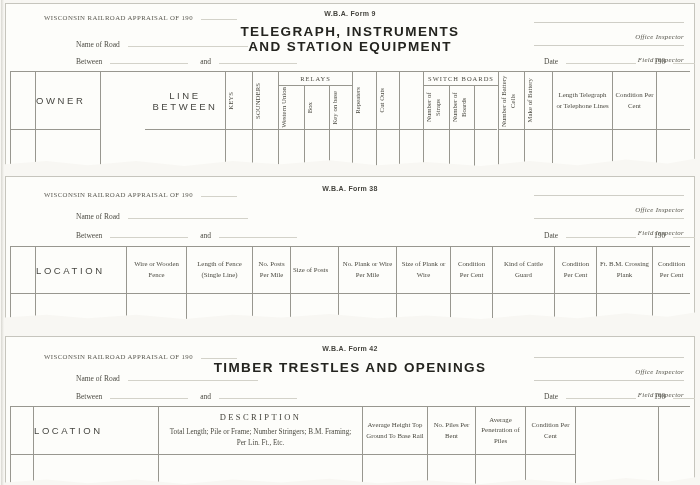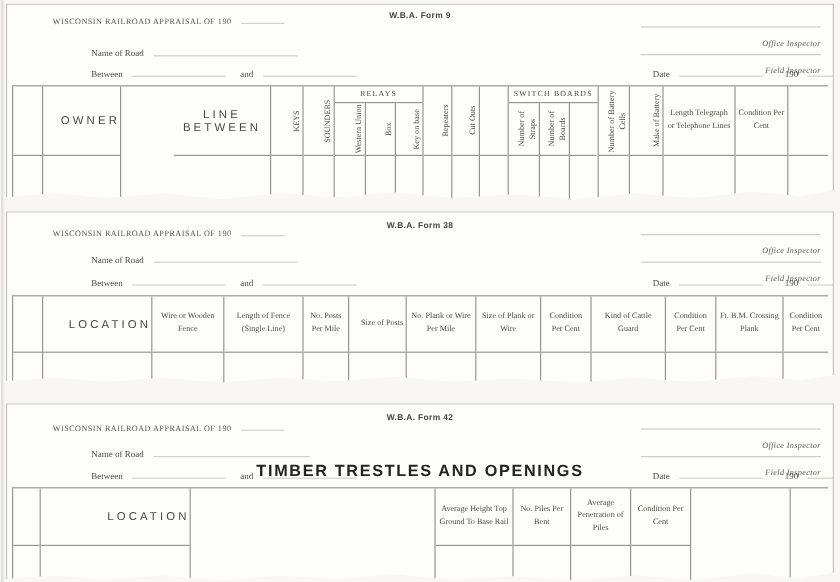--- a/index.html
+++ b/index.html
@@ -22,21 +22,21 @@
   .abs{position:absolute;}
   .insp{position:absolute;right:10px;width:150px;text-align:right;}
   .sigline{display:block;border-top:1px solid #cfcec6;margin-bottom:2px;}
   .ilabel{font-style:italic;font-size:6.8px;color:#55544b;letter-spacing:.3px;}
   
   .tbl{position:absolute;left:4px;right:4px;display:flex;align-items:stretch;border-top:1px solid #98978f;}
   .c{border-left:1px solid #98978f;box-sizing:border-box;display:flex;flex-direction:column;flex:0 0 auto;}
   .c.nb{border-left:none;}
   .c.grow{flex:1 1 auto;}
   .h{box-sizing:border-box;border-bottom:1px solid #98978f;display:flex;align-items:center;
-    justify-content:flex-end;text-align:center;overflow:hidden;}
+    justify-content:flex-start;text-align:center;overflow:hidden;}
   .t1 .h{height:58px;} .t2 .h{height:47px;} .t3 .h{height:48px;}
   .cg{border-left:1px solid #98978f;box-sizing:border-box;display:flex;flex-direction:column;flex:0 0 auto;}
   .gh{height:14px;box-sizing:border-box;border-bottom:1px solid #98978f;display:flex;align-items:center;
     justify-content:center;font-size:6.5px;letter-spacing:1px;color:#4c4b43;}
   .gcols{display:flex;flex:1 1 auto;}
   .t1 .gcols .h{height:44px;}
   .big{font-family:"Liberation Sans",sans-serif;font-size:9.5px;letter-spacing:2.6px;color:#474742;}
   .hl{font-size:6.8px;line-height:1.55;color:#4c4b42;padding:0 2px;}
   .v{writing-mode:vertical-rl;transform:rotate(180deg);font-size:6.8px;line-height:1.35;
     color:#4c4b42;max-height:52px;}
@@ -48,20 +48,24 @@
 <body>
 
 <div id="page">
   <div class="scan-edge"></div>
 
   <div class="strip" style="top:3px;height:163px;">
     <div class="appr" style="top:8px;">
       <span>WISCONSIN RAILROAD APPRAISAL OF 190</span><span class="fill" style="width:36px;"></span>
     </div>
     <div class="formno" style="top:6px;">W.B.A. Form 9</div>
+    <div class="title" style="top:20px;">
+      <span>TELEGRAPH, INSTRUMENTS</span><br>
+      <span>AND STATION EQUIPMENT</span>
+    </div>
     <div class="insp" style="top:18px;">
       <span class="sigline"></span>
       <span class="ilabel">Office Inspector</span>
     </div>
     <div class="insp" style="top:41px;">
       <span class="sigline"></span>
       <span class="ilabel">Field Inspector</span>
     </div>
     <div class="hrow" style="top:35px;">
       <span>Name of Road</span><span class="fill" style="width:120px;"></span>
@@ -294,21 +298,21 @@
           <div class="dcell"></div>
         </div>
     </div>
   </div>
 
   <div class="strip" style="top:336px;height:148px;">
     <div class="appr" style="top:14px;">
       <span>WISCONSIN RAILROAD APPRAISAL OF 190</span><span class="fill" style="width:36px;"></span>
     </div>
     <div class="formno" style="top:8px;">W.B.A. Form 42</div>
-    <div class="title" style="top:48px;">
+    <div class="title" style="top:23px;">
       <span>TIMBER TRESTLES AND OPENINGS</span>
     </div>
     <div class="insp" style="top:20px;">
       <span class="sigline"></span>
       <span class="ilabel">Office Inspector</span>
     </div>
     <div class="insp" style="top:43px;">
       <span class="sigline"></span>
       <span class="ilabel">Field Inspector</span>
     </div>
@@ -327,20 +331,26 @@
           <div class="h"></div>
           <div class="dcell"></div>
         </div>
       <div class="c" style="width:125px;">
           <div class="h">
             <span class="big">LOCATION</span>
           </div>
           <div class="dcell"></div>
         </div>
       <div class="c" style="width:204px;">
+        <div class="h">
+          <span>
+            <span class="desc-label">DESCRIPTION</span>
+            <span class="desc-sub">Total Length; Pile or Frame; Number Stringers; B.M. Framing; Per Lin. Ft., Etc.</span>
+          </span>
+        </div>
           <div class="dcell"></div>
       </div>
       <div class="c" style="width:65px;">
           <div class="h">
             <span class="hl">Average Height Top Ground To Base Rail</span>
           </div>
           <div class="dcell"></div>
         </div>
       <div class="c" style="width:48px;">
           <div class="h">

